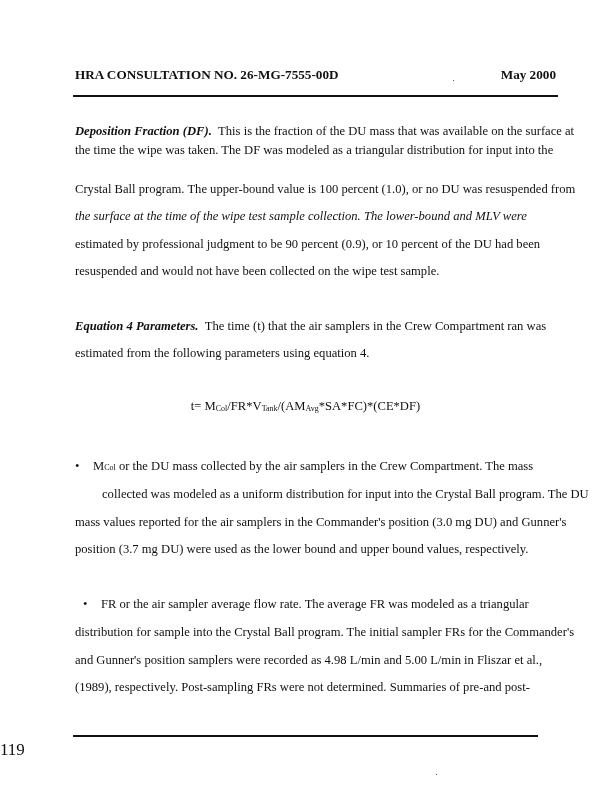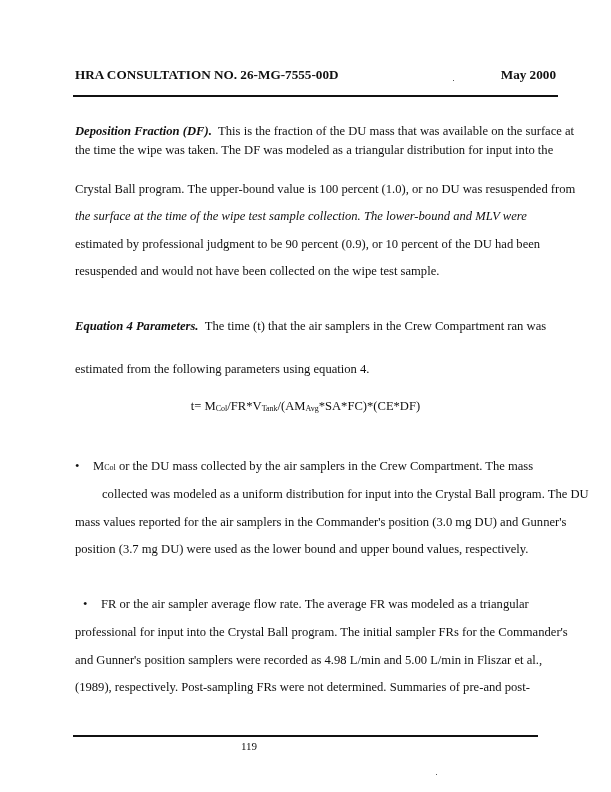--- a/index.html
+++ b/index.html
@@ -26,22 +26,22 @@
     .line { position: absolute; left: 0; white-space: nowrap; }
     .bi { font-weight: bold; font-style: italic; }
     .equation {
       position: absolute; left: 0; width: 611px; top: 399px; text-align: center;
       font-size: 12.6px; white-space: nowrap;
     }
     .equation sub { font-size: 8px; vertical-align: -1px; }
     .bullet { display: inline-block; width: 18px; }
     .sub { font-size: 8px; }
     .page-number {
-      position: absolute; left: 0; width: 498px; top: 740px; text-align: center;
-      font-size: 11px;
+      position: absolute; left: 0; width: 498px; top: 740px; text-align: left;
+      font-size: 17px;
     }
     .speck { position: absolute; width: 1px; height: 1px; background: #555; }
   </style>
 </head>
 <body>
 
 <div class="header">
   <span class="left">HRA CONSULTATION NO. 26-MG-7555-00D</span>
   <span class="right">May 2000</span>
 </div>
@@ -54,33 +54,33 @@
   </div>
   <div class="line" style="top:143px;">the time the wipe was taken.  The DF was modeled as a triangular distribution for input into the</div>
   <div class="line" style="top:182px;">Crystal Ball program.  The upper-bound value is 100 percent (1.0), or no DU was resuspended from</div>
   <div class="line" style="top:209px;font-style:italic;">the surface at the time of the wipe test sample collection.  The lower-bound and MLV were</div>
   <div class="line" style="top:237px;">estimated by professional judgment to be 90 percent (0.9), or 10 percent of the DU had been</div>
   <div class="line" style="top:264px;">resuspended and would not have been collected on the wipe test sample.</div>
 
   <div class="line" style="top:319px;">
     <span class="bi">Equation 4 Parameters.</span>&nbsp;&nbsp;<span>The time (t) that the air samplers in the Crew Compartment ran was</span>
   </div>
-  <div class="line" style="top:362px;">estimated from the following parameters using equation 4.</div>
+  <div class="line" style="top:346px;">estimated from the following parameters using equation 4.</div>
 
   <div class="line" style="top:459px;">
     <span class="bullet">•</span><span>M</span><span class="sub">Col</span><span> or the DU mass collected by the air samplers in the Crew Compartment.  The mass</span>
   </div>
   <div class="line" style="top:487px;margin-left:27px;">collected was modeled as a uniform distribution for input into the Crystal Ball program.  The DU</div>
   <div class="line" style="top:515px;text-align:right;">mass values reported for the air samplers in the Commander's position (3.0 mg DU) and Gunner's</div>
   <div class="line" style="top:542px;">position (3.7 mg DU) were used as the lower bound and upper bound values, respectively.</div>
 
   <div class="line" style="top:597px;margin-left:8px;">
     <span class="bullet">•</span><span>FR or the air sampler average flow rate.  The average FR was modeled as a triangular</span>
   </div>
-  <div class="line" style="top:625px;">professional for input into the Crystal Ball program.  The initial sampler FRs for the Commander's</div>
+  <div class="line" style="top:625px;">distribution for sample into the Crystal Ball program.  The initial sampler FRs for the Commander's</div>
   <div class="line" style="top:653px;">and Gunner's position samplers were recorded as 4.98 L/min and 5.00 L/min in Fliszar et al.,</div>
   <div class="line" style="top:680px;">(1989), respectively.  Post-sampling FRs were not determined.  Summaries of pre-and post-</div>
 </div>
 
 <div class="equation">
   <span>t= M</span><sub>Col</sub><span>/FR*V</span><sub>Tank</sub><span>/(AM</span><sub>Avg</sub><span>*SA*FC)*(CE*DF)</span>
 </div>
 
 <div class="rule-bottom"></div>
 <div class="page-number">119</div>

